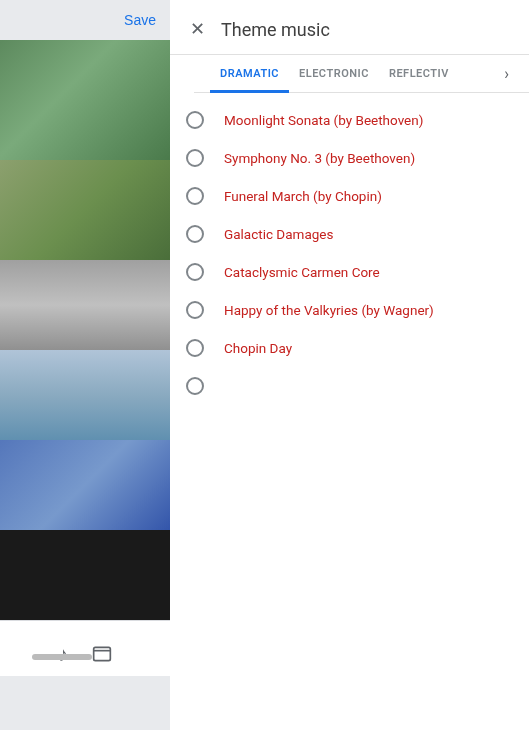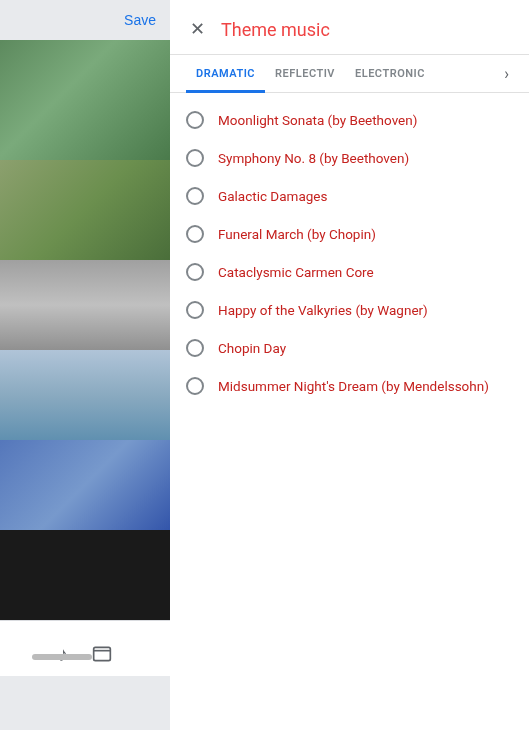--- a/index.html
+++ b/index.html
@@ -123,30 +123,31 @@
       color: #5f6368;
       font-size: 18px;
       display: flex;
       align-items: center;
       padding: 4px;
     }
 
     .panel-title {
       font-size: 18px;
       font-weight: 400;
-      color: #ef4444;
+      color: #404040;
     }
 
     
     .tabs {
       display: flex;
       align-items: center;
       border-bottom: 1px solid #e0e0e0;
       padding: 0 16px;
       position: relative;
+      margin-left: 24px;
     }
 
     .tab {
       padding: 12px 10px 10px;
       font-size: 11px;
       font-weight: 600;
       letter-spacing: 0.5px;
       text-transform: uppercase;
       cursor: pointer;
       color: #80868b;
@@ -173,21 +174,21 @@
       flex: 1;
       overflow-y: auto;
       padding: 8px 0;
     }
 
     .music-item {
       display: flex;
       align-items: center;
       padding: 10px 16px;
       cursor: pointer;
-      gap: 14px;
+      gap: 20px;
     }
 
     .radio-circle {
       width: 18px;
       height: 18px;
       border-radius: 50%;
       border: 2px solid #80868b;
       flex-shrink: 0;
       background: #fff;
     }
@@ -229,52 +230,51 @@
 <div class="right-panel">
   <div class="panel-header">
     <button class="close-btn">
       <span>✕</span>
     </button>
     <span class="panel-title">Theme music</span>
   </div>
 
   <div class="tabs">
     <div class="tab active">DRAMATIC</div>
+    <div class="tab">ELECTRONIC</div>
     <div class="tab">REFLECTIV</div>
-    <div class="tab">ELECTRONIC</div>
     <span class="tab-chevron">›</span>
   </div>
 
   <div class="music-list">
   <div class="music-item">
         <div class="radio-circle"></div>
         <span class="music-label">Moonlight Sonata (by Beethoven)</span>
       </div>
       <div class="music-item">
         <div class="radio-circle"></div>
-        <span class="music-label">Symphony No. 8 (by Beethoven)</span>
+        <span class="music-label">Symphony No. 3 (by Beethoven)</span>
+      </div>
+      <div class="music-item">
+        <div class="radio-circle"></div>
+        <span class="music-label">Funeral March (by Chopin)</span>
       </div>
       <div class="music-item">
         <div class="radio-circle"></div>
         <span class="music-label">Galactic Damages</span>
       </div>
       <div class="music-item">
         <div class="radio-circle"></div>
-        <span class="music-label">Funeral March (by Chopin)</span>
-      </div>
-      <div class="music-item">
-        <div class="radio-circle"></div>
         <span class="music-label">Cataclysmic Carmen Core</span>
       </div>
       <div class="music-item">
         <div class="radio-circle"></div>
         <span class="music-label">Happy of the Valkyries (by Wagner)</span>
       </div>
       <div class="music-item">
         <div class="radio-circle"></div>
         <span class="music-label">Chopin Day</span>
       </div>
       <div class="music-item">
         <div class="radio-circle"></div>
-        <span class="music-label">Midsummer Night's Dream (by Mendelssohn)</span>
       </div>
     </div>
 </div>
 
 </body></html>

